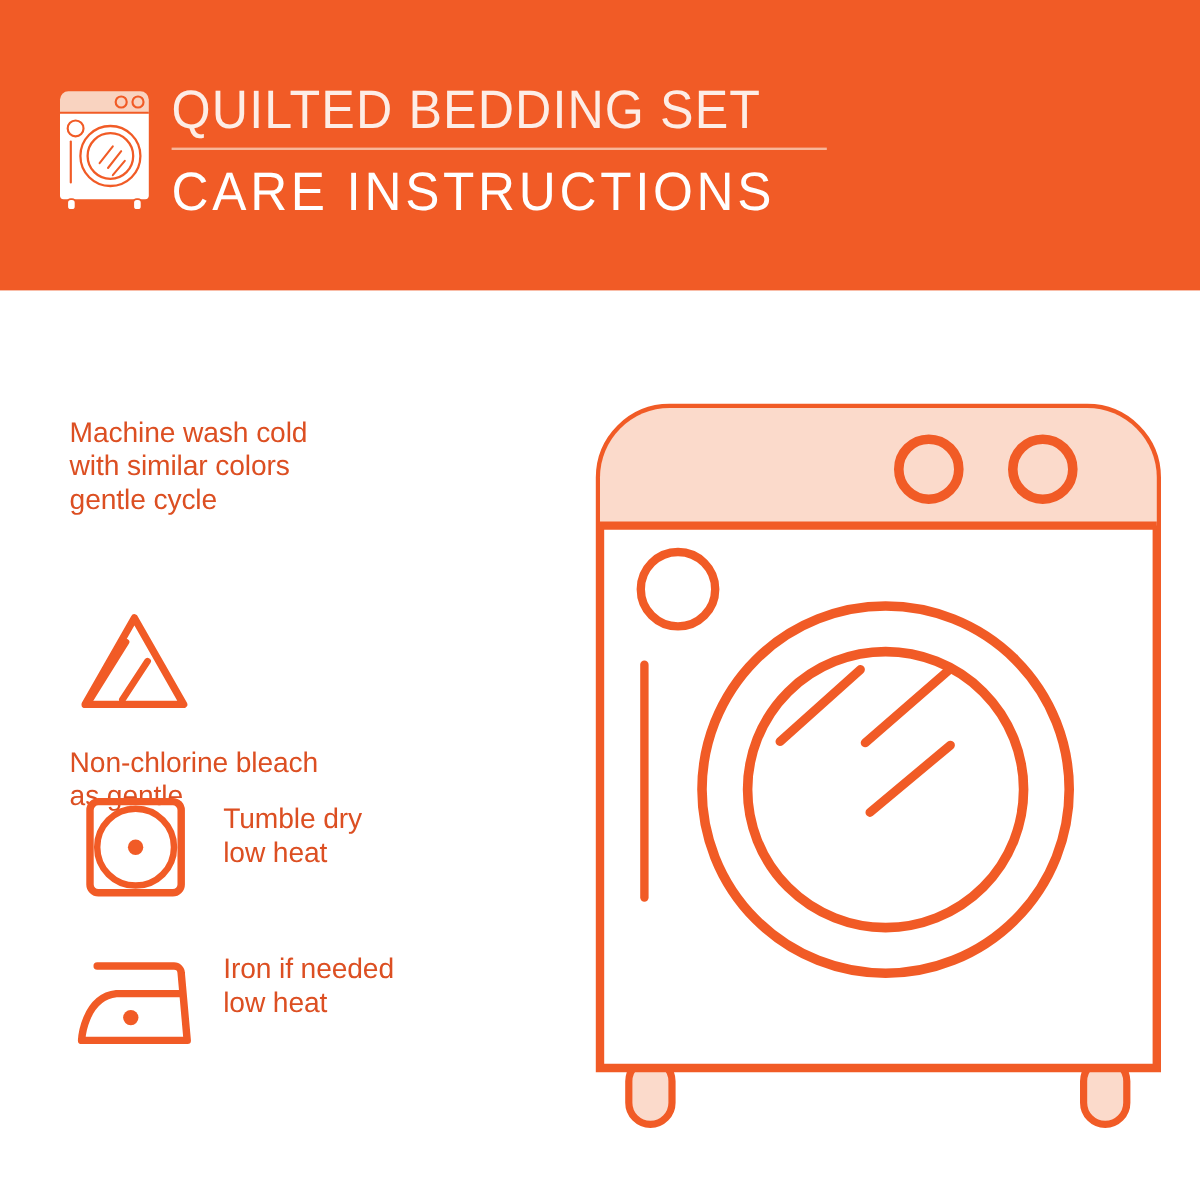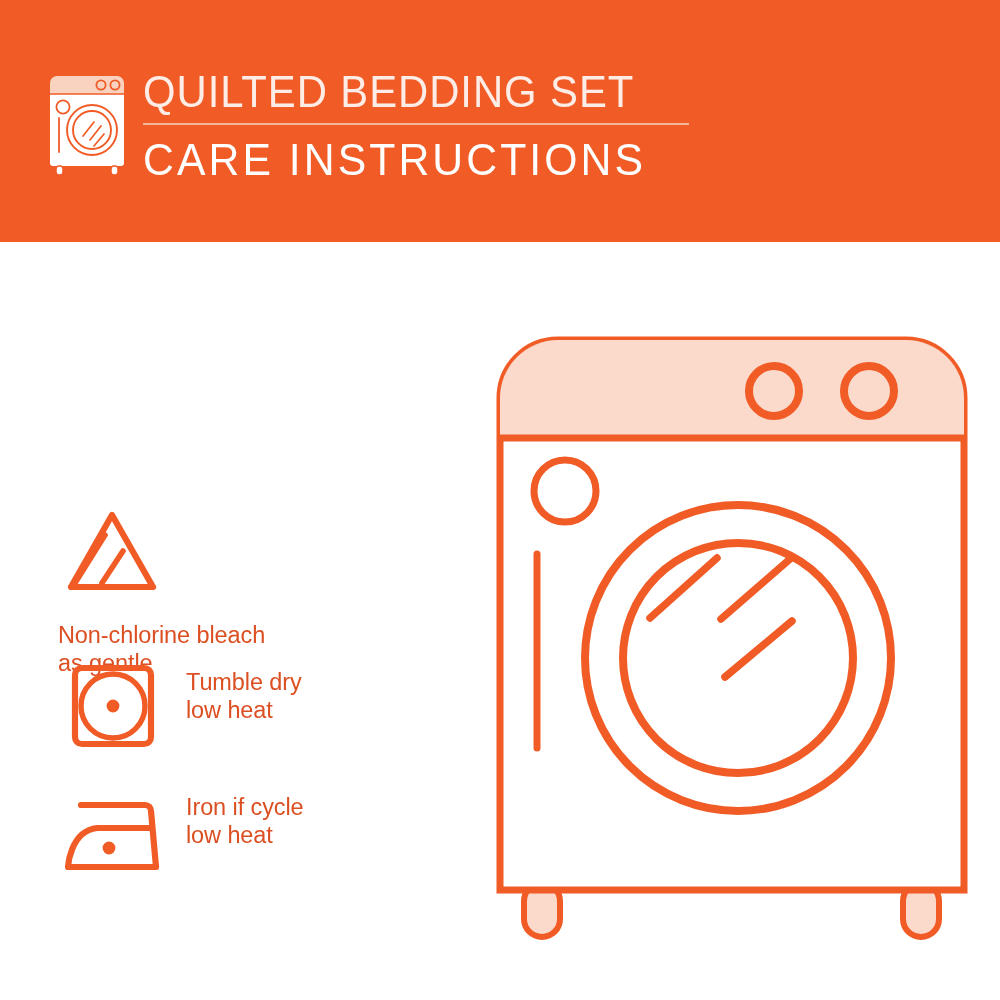--- a/index.html
+++ b/index.html
@@ -169,20 +169,25 @@
       <div class="title-main" data-name="page-title">QUILTED BEDDING SET</div>
       <div class="title-rule" data-name="title-divider"></div>
       <div class="title-sub" data-name="page-subtitle">CARE INSTRUCTIONS</div>
     </div>
 
   </div>
 
   <div class="care-list" data-name="care-instruction-list">
 
     <div class="care-row r0" data-name="care-item-machine-wash">
+      <div class="care-text" data-name="care-item-text">
+        <span class="ln" data-name="care-text-line">Machine wash cold</span>
+        <span class="ln" data-name="care-text-line">with similar colors</span>
+        <span class="ln" data-name="care-text-line">gentle cycle</span>
+      </div>
     </div>
 
     <div class="care-row r1" data-name="care-item-bleach">
       <div class="care-symbol" data-name="non-chlorine-bleach-triangle-icon">
         <svg viewBox="0 0 110 92" width="110" height="92" aria-hidden="true">
           <path d="M55 10 L96 82 L14 82 Z" fill="none" stroke="#F15B26" stroke-width="6.2" stroke-linejoin="round"></path>
           <line x1="48" y1="30" x2="18" y2="78" stroke="#F15B26" stroke-width="5.6" stroke-linecap="round"></line>
           <line x1="66" y1="46" x2="45" y2="78" stroke="#F15B26" stroke-width="5.6" stroke-linecap="round"></line>
         </svg>
       </div>
@@ -208,21 +213,21 @@
 
     <div class="care-row r3" data-name="care-item-iron">
       <div class="care-symbol" data-name="iron-low-heat-icon">
         <svg viewBox="0 0 110 92" width="110" height="92" aria-hidden="true">
           <path d="M24 18 H88 a6 6 0 0 1 6 6 L99 80 H11
                    C11 80, 13 44, 40 41 L92 41" fill="none" stroke="#F15B26" stroke-width="6.2" stroke-linejoin="round" stroke-linecap="round"></path>
           <circle cx="52" cy="61" r="6.4" fill="#F15B26"></circle>
         </svg>
       </div>
       <div class="care-text" data-name="care-item-text">
-        <span class="ln" data-name="care-text-line">Iron if cycle</span>
+        <span class="ln" data-name="care-text-line">Iron if needed</span>
         <span class="ln" data-name="care-text-line">low heat</span>
       </div>
     </div>
 
   </div>
 
   <div class="washer" data-name="front-load-washing-machine-illustration">
     <svg viewBox="0 0 520 625" width="520" height="625" aria-hidden="true">
 
       <g data-name="machine-legs">

